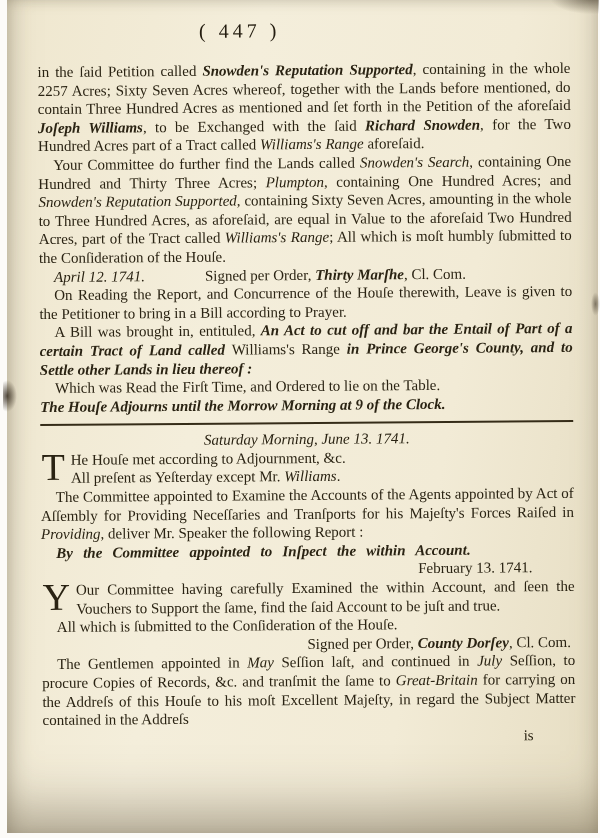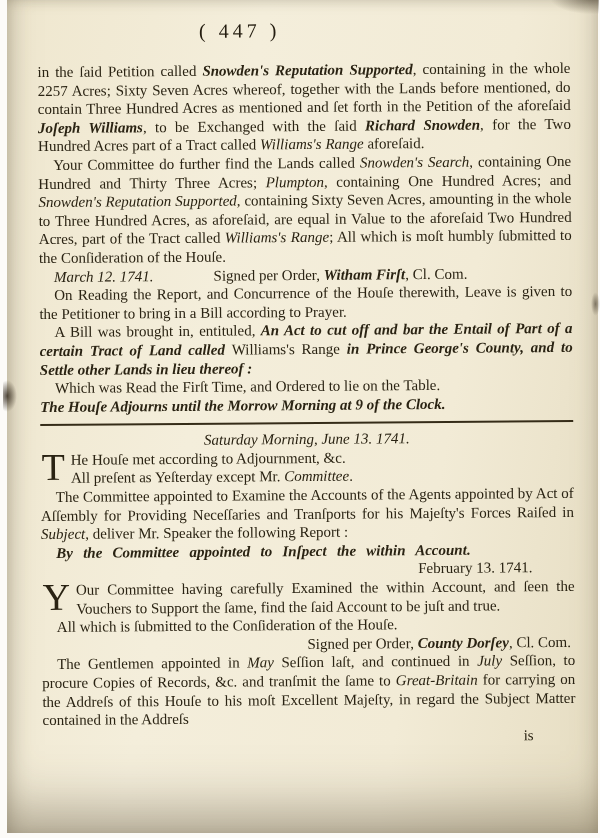--- a/index.html
+++ b/index.html
@@ -66,29 +66,29 @@
 </head>
 <body>
 
 <div class="scan">
   <div class="page">
     <div class="content">
       <div class="header">( 447 )</div>
       <div class="body-text">
           <p class="para "><span class="">in the ſaid Petition called </span><span class="it bd">Snowden's Reputation Supported</span><span class="">, containing in the whole 2257 Acres; Sixty Seven Acres whereof, together with the Lands before mentioned, do contain Three Hundred Acres as mentioned and ſet forth in the Petition of the aforeſaid </span><span class="it bd">Joſeph Williams</span><span class="">, to be Exchanged with the ſaid </span><span class="it bd">Richard Snowden</span><span class="">, for the Two Hundred Acres part of a Tract called </span><span class="it ">Williams's Range</span><span class=""> aforeſaid.</span></p>
           <p class="para indent"><span class="">Your Committee do further find the Lands called </span><span class="it ">Snowden's Search</span><span class="">, containing One Hundred and Thirty Three Acres; </span><span class="it ">Plumpton</span><span class="">, containing One Hundred Acres; and </span><span class="it ">Snowden's Reputation Supported</span><span class="">, containing Sixty Seven Acres, amounting in the whole to Three Hundred Acres, as aforeſaid, are equal in Value to the aforeſaid Two Hundred Acres, part of the Tract called </span><span class="it ">Williams's Range</span><span class="">;  All which is moſt humbly ſubmitted to the Conſideration of the Houſe.</span></p>
-          <p class="para indent no-just"><span class="it ">March 12. 1741.</span><span class="">    Signed per Order, </span><span class="it bd">Witham Firſt</span><span class="">, Cl. Com.</span></p>
+          <p class="para indent no-just"><span class="it ">April 12. 1741.</span><span class="">    Signed per Order, </span><span class="it bd">Thirty Marſhe</span><span class="">, Cl. Com.</span></p>
           <p class="para indent"><span class="">On Reading the Report, and Concurrence of the Houſe therewith, Leave is given to the Petitioner to bring in a Bill according to Prayer.</span></p>
           <p class="para indent"><span class="">A Bill was brought in, entituled, </span><span class="it bd">An Act to cut off and bar the Entail of Part of a certain Tract of Land called </span><span class="">Williams's Range</span><span class="it bd"> in Prince George's County, and to Settle other Lands in lieu thereof :</span></p>
           <p class="para indent no-just"><span class="">Which was Read the Firſt Time, and Ordered to lie on the Table.</span></p>
           <p class="para no-just"><span class="it bd">The Houſe Adjourns until the Morrow Morning at 9 of the Clock.</span></p>
           <div class="rule"></div>
           <p class="para center heading-gap"><span class="it ">Saturday Morning, June 13. 1741.</span></p>
-          <p class="para no-just"><span class="dropcap ">T</span><span class="">He Houſe met according to Adjournment, &amp;c.</span><br><span class="">All preſent as Yeſterday except Mr. </span><span class="it ">Committee</span><span class="">.</span></p>
-          <p class="para indent"><span class="">The Committee appointed to Examine the Accounts of the Agents appointed by Act of Aſſembly for Providing Neceſſaries and Tranſports for his Majeſty's Forces Raiſed in </span><span class="it ">Subject</span><span class="">, deliver Mr. Speaker the following Report :</span></p>
+          <p class="para no-just"><span class="dropcap ">T</span><span class="">He Houſe met according to Adjournment, &amp;c.</span><br><span class="">All preſent as Yeſterday except Mr. </span><span class="it ">Williams</span><span class="">.</span></p>
+          <p class="para indent"><span class="">The Committee appointed to Examine the Accounts of the Agents appointed by Act of Aſſembly for Providing Neceſſaries and Tranſports for his Majeſty's Forces Raiſed in </span><span class="it ">Providing</span><span class="">, deliver Mr. Speaker the following Report :</span></p>
           <p class="para indent no-just spread report-gap"><span class="it bd">By the Committee appointed to Inſpect the within Account.</span></p>
           <p class="para right date-line"><span class="">February 13. 1741.</span></p>
           <p class="para "><span class="dropcap ">Y</span><span class="">Our Committee having carefully Examined the within Account, and ſeen the Vouchers to Support the ſame, find the ſaid Account to be juſt and true.</span></p>
           <p class="para indent no-just"><span class="">All which is ſubmitted to the Conſideration of the Houſe.</span></p>
           <p class="para right sig-right"><span class="">Signed per Order, </span><span class="it bd">County Dorſey</span><span class="">, Cl. Com.</span></p>
           <p class="para indent gap-top"><span class="">The Gentlemen appointed in </span><span class="it ">May</span><span class=""> Seſſion laſt, and continued in </span><span class="it ">July</span><span class=""> Seſſion, to procure Copies of Records, &amp;c. and tranſmit the ſame to </span><span class="it ">Great-Britain</span><span class=""> for carrying on the Addreſs of this Houſe to his moſt Excellent Majeſty, in regard the Subject Matter contained in the Addreſs</span></p>
           <p class="para right catchword-line"><span class="">is</span></p>
         </div>
     </div>
     <div class="blot-left"></div>

